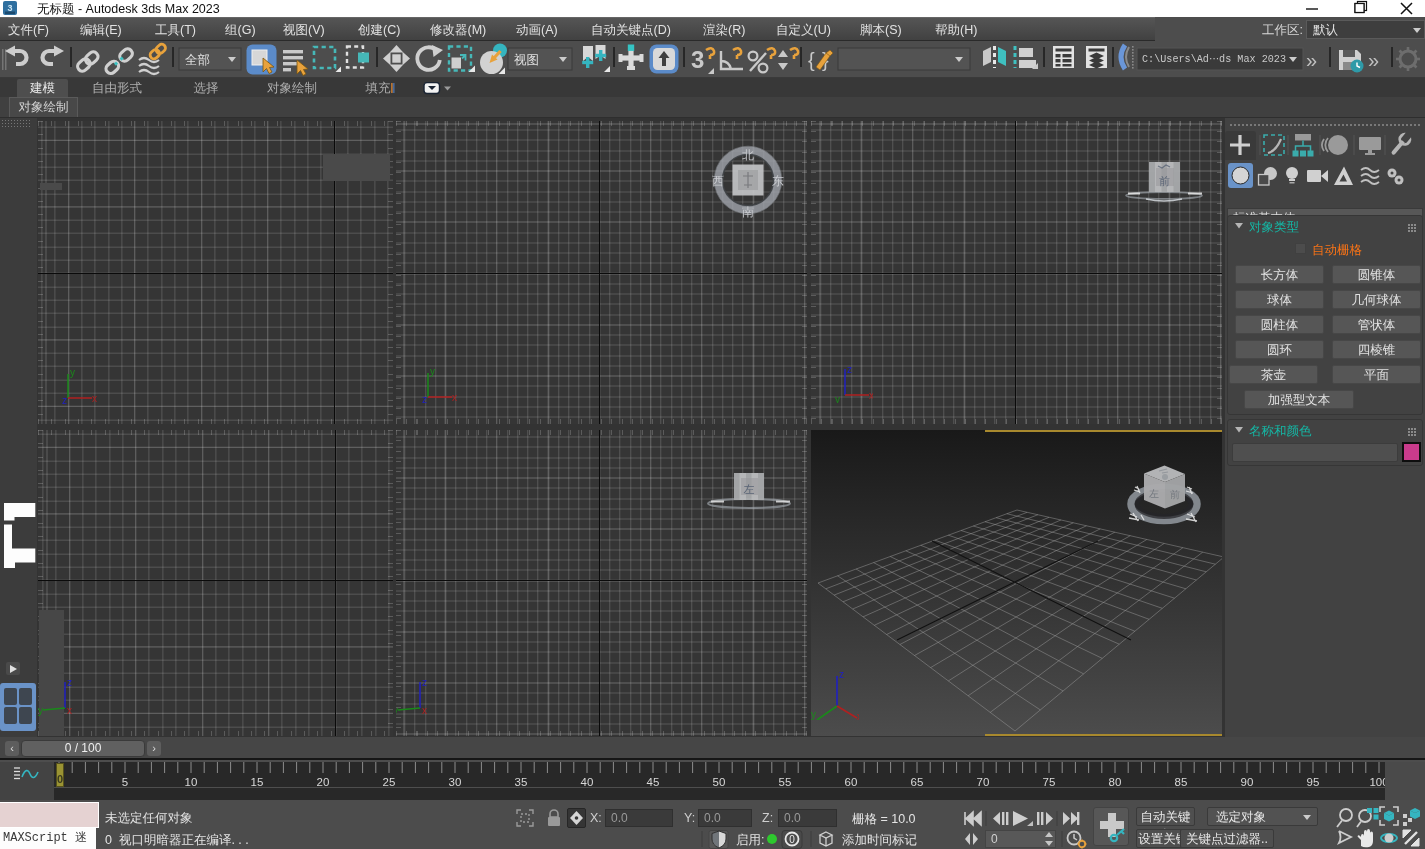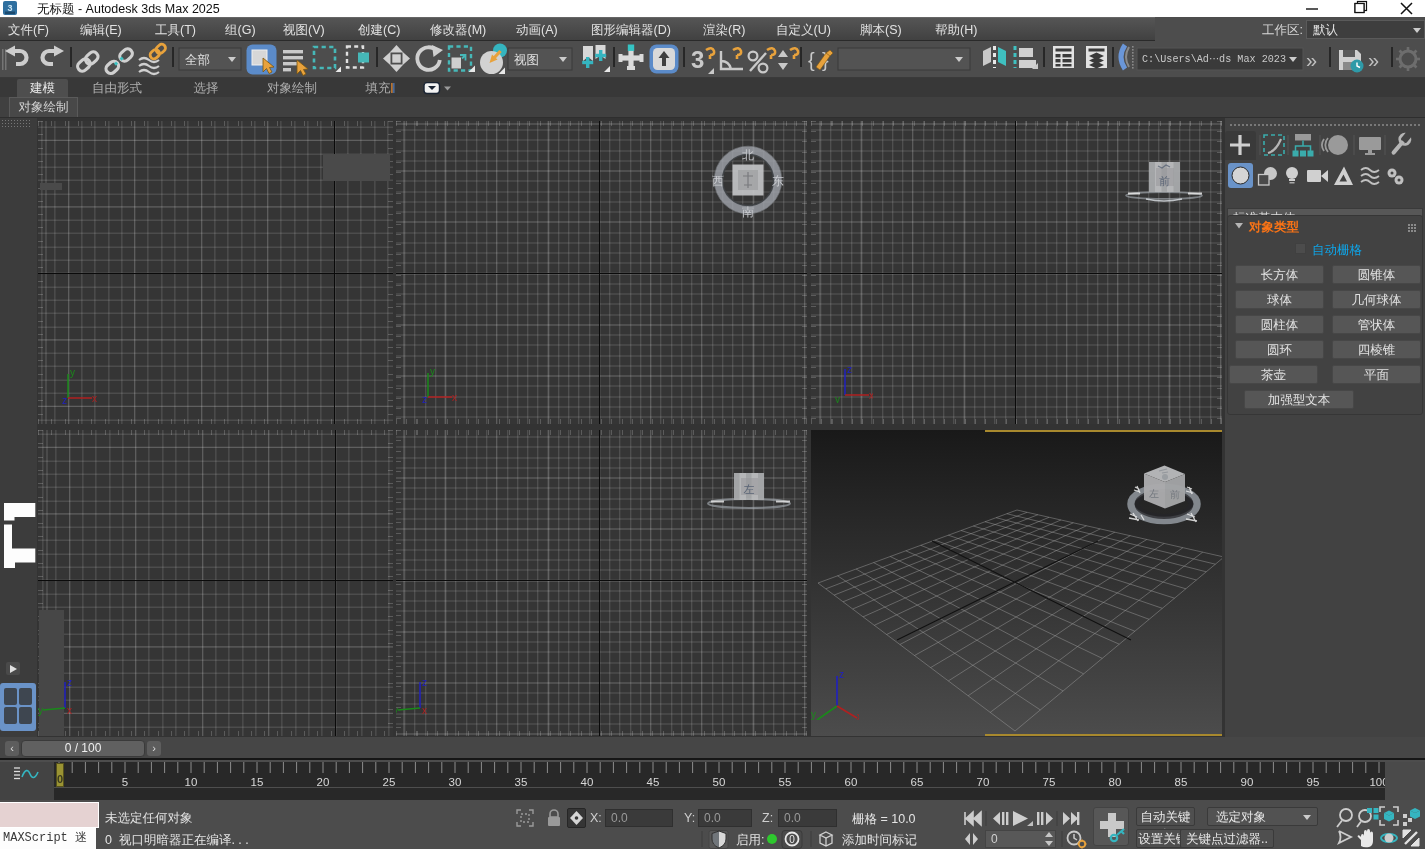--- a/index.html
+++ b/index.html
@@ -39,60 +39,60 @@
  repeating-linear-gradient(to bottom, rgba(255,255,255,0.10) 0 1px, transparent 1px 51.25px)}
 .ev13{position:absolute;top:0;bottom:0;width:5px;background-image:repeating-linear-gradient(to bottom,rgba(255,255,255,.19) 0 1px,transparent 1px 13.3px)}
 .eh13{position:absolute;left:0;right:0;height:5px;background-image:repeating-linear-gradient(to right,rgba(255,255,255,.19) 0 1px,transparent 1px 13.3px)}
 .ev10{position:absolute;top:0;bottom:0;width:5px;background-image:repeating-linear-gradient(to bottom,rgba(255,255,255,.19) 0 1px,transparent 1px 10.25px)}
 .eh10{position:absolute;left:0;right:0;height:5px;background-image:repeating-linear-gradient(to right,rgba(255,255,255,.19) 0 1px,transparent 1px 10.25px)}
 .axv{position:absolute;top:0;bottom:0;width:1px;background:#0a0a0a}
 .axh{position:absolute;left:0;right:0;height:1px;background:#0a0a0a}
 
 #cpanel{left:1225px;top:118px;width:200px;height:619px;background:#424242}
 .rollout{position:absolute;left:2px;width:196px;background:#424242;border:1px solid #363636;border-radius:3px}
-.rollhead{height:22px;font-size:12.5px;font-weight:bold;color:#f97316;line-height:22px}
+.rollhead{height:22px;font-size:12.5px;font-weight:normal;color:#14b8a6;line-height:22px}
 .cbtn{position:absolute;width:89px;height:19px;background:#565656;border:1px solid #474747;border-radius:2px;color:#e2e2e2;font-size:12.5px;text-align:center;line-height:18px}
 
 #timerow{left:0;top:737px;width:1425px;height:23px;background:#464646;border-bottom:2px solid #161616}
 #ruler{left:54px;top:762px;width:1331px;height:38px;background:#282828}
 #rulerL{left:0;top:762px;width:54px;height:38px;background:#434343}
 #rulerR{left:1385px;top:762px;width:40px;height:38px;background:#4a4a4a}
 #statusbar{left:0;top:800px;width:1425px;height:49px;background:#4c4c4c}
 .sfield{position:absolute;background:#3a3a3a;border:1px solid #2f2f2f;color:#9a9a9a;font-size:12px}
 .sbtn{position:absolute;background:#4f4f4f;border:1px solid #3a3a3a;border-radius:2px;color:#e8e8e8;font-size:12.5px;text-align:center}
 .wtxt{position:absolute;color:#e4e4e4;font-size:12.5px;white-space:nowrap}
 </style></head>
 <body>
 
 <div class="abs" id="titlebar">
  <svg class="abs" style="left:3px;top:1px" width="14" height="14">
       <rect x="0" y="0" width="14" height="14" rx="2" fill="#2f6f9f"></rect>
       <text x="7" y="10" font-size="9" fill="#cfe8f5" text-anchor="middle" font-family="Liberation Sans" font-weight="bold">3</text>
       <rect x="2" y="10.5" width="10" height="2.5" fill="#1c4a6e"></rect>
     </svg>
- <div class="abs txt">无标题 - Autodesk 3ds Max 2025</div>
+ <div class="abs txt">无标题 - Autodesk 3ds Max 2023</div>
  <svg class="abs" style="left:1296px;top:0" width="129" height="17">
   <line x1="10" y1="9" x2="22" y2="9" stroke="#111" stroke-width="1.4"></line>
   <rect x="59" y="3.5" width="9" height="9" fill="none" stroke="#111" stroke-width="1.2"></rect>
   <rect x="61.5" y="1.5" width="9" height="9" fill="none" stroke="#111" stroke-width="1.2"></rect>
   <rect x="59" y="3.5" width="9" height="9" fill="#fff" stroke="#111" stroke-width="1.2"></rect>
   <path d="M105 3 L116 14 M116 3 L105 14" stroke="#111" stroke-width="1.5"></path>
  </svg>
 </div>
 
 <div class="abs" id="menubar">
  <span style="left:8px">文件(F)</span>
     <span style="left:80px">编辑(E)</span>
     <span style="left:155px">工具(T)</span>
     <span style="left:225px">组(G)</span>
     <span style="left:283px">视图(V)</span>
     <span style="left:358px">创建(C)</span>
     <span style="left:430px">修改器(M)</span>
     <span style="left:516px">动画(A)</span>
-    <span style="left:591px">图形编辑器(D)</span>
+    <span style="left:591px">自动关键点(D)</span>
     <span style="left:703px">渲染(R)</span>
     <span style="left:776px">自定义(U)</span>
     <span style="left:860px">脚本(S)</span>
     <span style="left:935px">帮助(H)</span>
  <span style="left:1262px;color:#d8d8d8">工作区:</span>
  <div class="abs" style="left:1306px;top:2px;width:119px;height:19px;background:#3e3e3e;border:1px solid #5a5a5a">
    <span style="left:6px;top:1px;position:absolute">默认</span>
    <svg class="abs" style="right:3px;top:7px" width="8" height="6">
         <path d="M0 0 L8 0 L4 5 Z" fill="#ccc"></path>
       </svg>
@@ -643,34 +643,55 @@
             <rect x="0" y="3" width="2" height="2"></rect>
             <rect x="3" y="3" width="2" height="2"></rect>
             <rect x="6" y="3" width="2" height="2"></rect>
             <rect x="0" y="6" width="2" height="2"></rect>
             <rect x="3" y="6" width="2" height="2"></rect>
             <rect x="6" y="6" width="2" height="2"></rect>
           </g>
         </svg>
   </div>
   <div class="abs" style="left:67px;top:27px;width:11px;height:11px;background:#4c4c4c;border:1px solid #404040"></div>
-  <div class="abs" style="left:84px;top:26px;color:#0ea5e9;font-size:12.5px">自动栅格</div>
+  <div class="abs" style="left:84px;top:26px;color:#f97316;font-size:12.5px">自动栅格</div>
   <div class="cbtn" style="left:7px;top:49px">长方体</div>
       <div class="cbtn" style="left:104px;top:49px">圆锥体</div>
   <div class="cbtn" style="left:7px;top:74px">球体</div>
       <div class="cbtn" style="left:104px;top:74px">几何球体</div>
   <div class="cbtn" style="left:7px;top:99px">圆柱体</div>
       <div class="cbtn" style="left:104px;top:99px">管状体</div>
   <div class="cbtn" style="left:7px;top:124px">圆环</div>
       <div class="cbtn" style="left:104px;top:124px">四棱锥</div>
   <div class="cbtn" style="left:1px;top:149px">茶壶</div>
       <div class="cbtn" style="left:104px;top:149px">平面</div>
   <div class="cbtn" style="left:16px;top:174px;width:110px">加强型文本</div>
  </div>
 
+ <div class="rollout" style="top:301px;height:47px">
+  <div class="rollhead"><svg width="8" height="6" style="margin:0 6px 2px 7px">
+          <path d="M0 0 L8 0 L4 5.5 Z" fill="#b5b5b5"></path>
+        </svg>名称和颜色
+   <svg class="abs" style="right:6px;top:8px" width="8" height="8">
+          <g fill="#8a8a8a">
+            <rect x="0" y="0" width="2" height="2"></rect>
+            <rect x="3" y="0" width="2" height="2"></rect>
+            <rect x="6" y="0" width="2" height="2"></rect>
+            <rect x="0" y="3" width="2" height="2"></rect>
+            <rect x="3" y="3" width="2" height="2"></rect>
+            <rect x="6" y="3" width="2" height="2"></rect>
+            <rect x="0" y="6" width="2" height="2"></rect>
+            <rect x="3" y="6" width="2" height="2"></rect>
+            <rect x="6" y="6" width="2" height="2"></rect>
+          </g>
+        </svg>
+  </div>
+  <div class="abs" style="left:4px;top:23px;width:166px;height:19px;background:#4f4f4f;border:1px solid #3c3c3c;border-radius:2px"></div>
+  <div class="abs" style="left:174px;top:22px;width:19px;height:20px;background:#c93b8c;border:2px solid #0e0e0e"></div>
+ </div>
 </div>
 
 <div class="abs" id="timerow">
  <div class="abs" style="left:5px;top:4px;width:14px;height:15px;background:#5d5d5d;border-radius:3px;color:#ddd;font-size:11px;text-align:center;line-height:14px">‹</div>
  <div class="abs" style="left:21px;top:3px;width:124px;height:17px;background:#606060;border:1px solid #3a3a3a;border-radius:4px;color:#eee;font-size:12px;text-align:center;line-height:15px">0&nbsp;/&nbsp;100</div>
  <div class="abs" style="left:147px;top:4px;width:14px;height:15px;background:#5d5d5d;border-radius:3px;color:#ddd;font-size:11px;text-align:center;line-height:14px">›</div>
 </div>
 <div class="abs" id="rulerL">
  <svg class="abs" style="left:13px;top:3px" width="26" height="20">
   <g stroke="#ddd" stroke-width="1.3">

